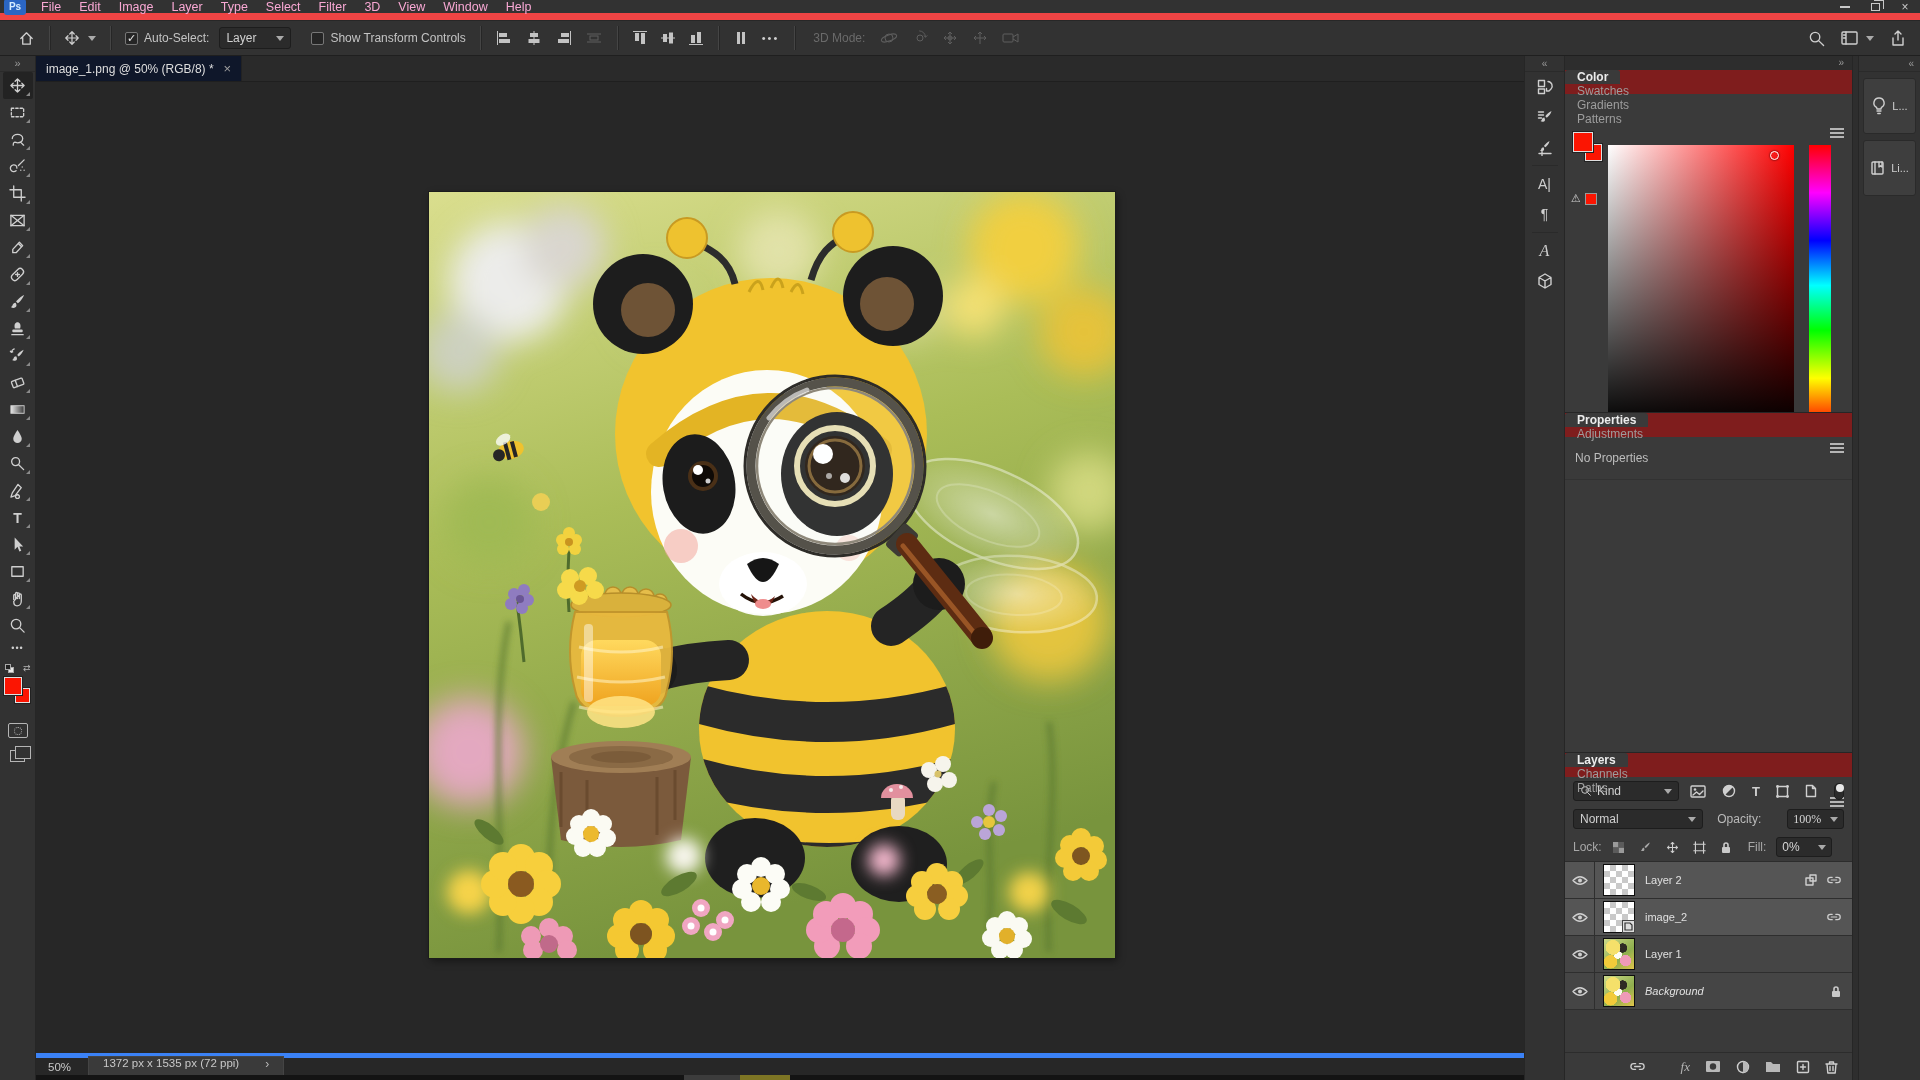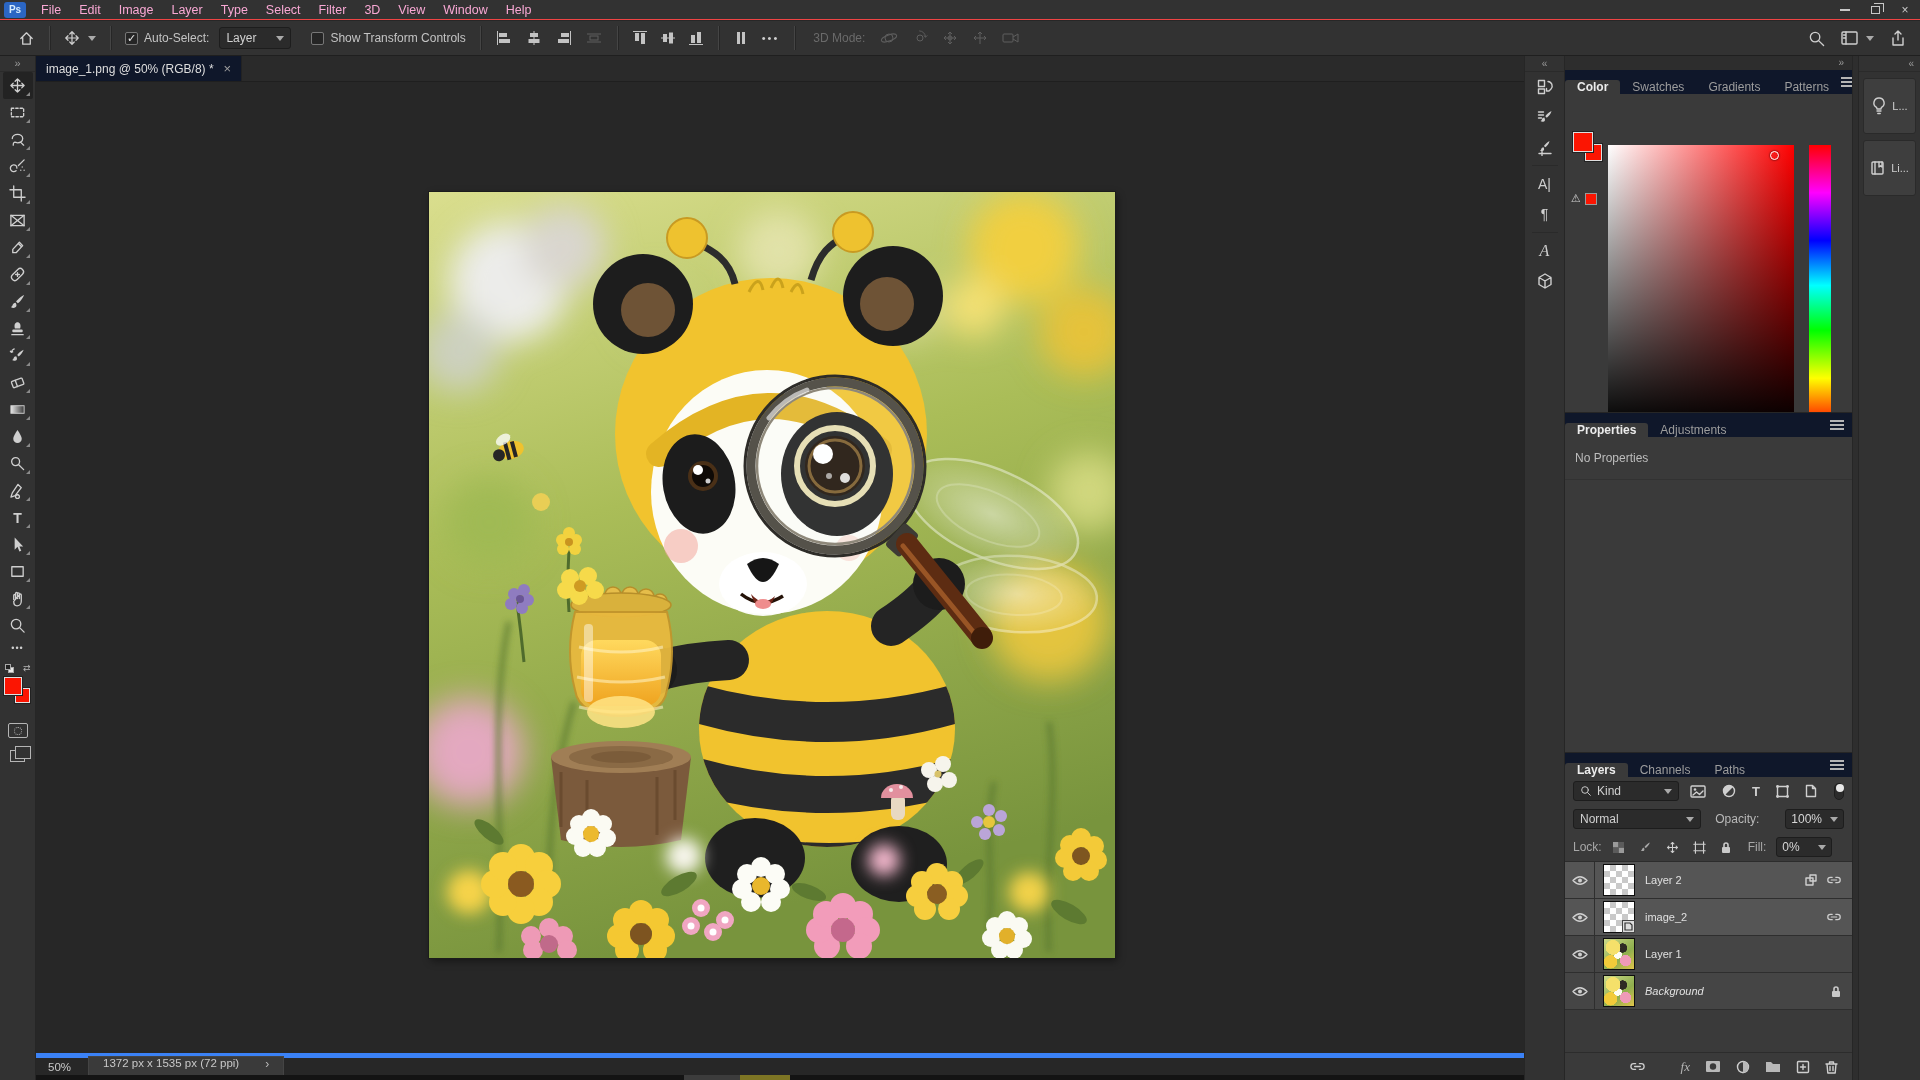--- a/index.html
+++ b/index.html
@@ -6,21 +6,21 @@
     font-family:"Liberation Sans","DejaVu Sans",sans-serif;background:#272727;
     -webkit-font-smoothing:antialiased;}
   *{box-sizing:border-box;}
   .abs{position:absolute;}
   svg{display:block;}
   .ico{stroke:#cfcfcf;fill:none;stroke-width:1.4;stroke-linecap:round;stroke-linejoin:round;}
   .dim .ico,.dim{color:#5f5f5f;}
   .dim svg *{stroke:#5e5e5e;fill:none;}
 
   
-  #menubar{left:0;top:0;width:1920px;height:20px;background:#323232;display:flex;align-items:center;border-bottom:1px solid #ef4444;}
+  #menubar{left:0;top:0;width:1920px;height:20px;background:#323232;display:flex;align-items:center;border-bottom:7px solid #ef4444;}
   #pslogo{width:22px;height:16px;margin:0 6px 0 4px;background:#2b66c4;border-radius:3px;color:#d6ecff;
     font-size:10px;font-weight:bold;display:flex;align-items:center;justify-content:center;}
   .menu-item{color:#f9a8d4;font-size:12.5px;padding:0 9px;line-height:20px;cursor:default;}
   #winctl{margin-left:auto;display:flex;height:20px;}
   .wbtn{width:30px;height:20px;display:flex;align-items:center;justify-content:center;color:#c8c8c8;font-size:12px;}
   .wmin{width:10px;height:2px;background:#c8c8c8;}
   .wres{width:9px;height:8px;border:1.4px solid #c8c8c8;position:relative;}
   .wres:before{content:"";position:absolute;left:2px;top:-4px;width:9px;height:8px;border:1.4px solid #c8c8c8;border-bottom:none;border-left:none;}
 
   
@@ -72,21 +72,21 @@
 
   
   #dockstrip{left:1524px;top:56px;width:40px;height:1024px;background:#323232;border-left:1px solid #262626;display:flex;flex-direction:column;align-items:center;}
   #ds-collapse{width:100%;text-align:center;color:#9a9a9a;font-size:10px;height:16px;line-height:15px;border-bottom:1px solid #2a2a2a;}
   .dsbtn{width:32px;height:30px;display:flex;align-items:center;justify-content:center;color:#cfcfcf;}
   .dsdiv{width:26px;height:1px;background:#2a2a2a;margin:3px 0;}
   .dstext{font-size:14px;color:#cfcfcf;}
 
   
   #rightpanels{left:1564px;top:56px;width:288px;height:1024px;background:#3a3a3a;border-left:1px solid #262626;}
-  .ptabs{display:flex;background:#0f172a;height:24px;align-items:flex-end;position:relative;}
+  .ptabs{display:flex;background:#7f1d1d;height:24px;align-items:flex-start;position:relative;flex-direction:column;}
   .ptab{padding:0 12px;font-size:12px;color:#9d9d9d;display:flex;align-items:center;}
   .ptab.act{background:#3a3a3a;color:#ececec;font-weight:bold;border-radius:3px 3px 0 0;}
   .pmenu{margin-left:auto;align-self:center;padding-right:8px;}
   .pmenu i{display:block;width:14px;height:2px;background:#b5b5b5;margin:2px 0;}
   .collapse-row{height:14px;background:#2d2d2d;color:#9a9a9a;font-size:10px;text-align:right;padding-right:8px;line-height:13px;}
 
   #colorpanel{left:0;top:0;width:100%;height:356px;}
   #cp-body{position:relative;height:100%;}
   #cp-swatches{position:absolute;left:8px;top:38px;width:32px;height:34px;}
   #cp-fg{position:absolute;left:0;top:0;width:20px;height:20px;background:#fb1502;border:1px solid #dedede;outline:1px solid #222;z-index:2;}
@@ -106,21 +106,21 @@
   #layerspanel{left:0;top:696px;width:100%;height:328px;border-top:1px solid #262626;}
   .lrow{display:flex;align-items:center;height:28px;padding:0 8px;gap:6px;font-size:12px;color:#b9b9b9;}
   .lrow .combo{height:20px;font-size:12px;}
   #kindcombo{width:118px;}
   #kindcombo svg{margin-right:5px;}
   .ficon{margin:0 5px;display:flex;align-items:center;}
   #ftoggle{width:11px;height:17px;border-radius:6px;background:#2b2b2b;border:1px solid #1e1e1e;position:relative;margin-left:6px;}
   #ftoggle i{position:absolute;left:0.5px;top:0.5px;width:8px;height:8px;border-radius:50%;background:#e8e8e8;}
   #blendcombo{width:144px;justify-content:space-between;}
   .valbox{background:#2b2b2b;border:1px solid #1d1d1d;border-radius:3px;height:20px;display:flex;align-items:center;padding:0 5px;color:#d6d6d6;justify-content:space-between;}
-  #opbox{width:62px;margin-left:20px;}
+  #opbox{width:62px;margin-left:20px;font-family:Liberation Serif, serif;}
   #fillbox{width:56px;margin-left:4px;}
   #lockrow{color:#a8a8a8;}
   .lockico{margin:0 4px;display:flex;}
   #layerrows{border-top:1px solid #2c2c2c;}
   .layer{display:flex;align-items:center;height:37px;border-bottom:1px solid #2e2e2e;background:#454545;}
   .layer.sel{background:#555555;}
   .eyecell{width:30px;align-self:stretch;display:flex;align-items:center;justify-content:center;border-right:1px solid #2e2e2e;}
   .thumb{width:32px;height:32px;margin:0 10px 0 8px;border:1px solid #0e0e0e;position:relative;flex:none;}
   .thumb.chk{background:repeating-conic-gradient(#c9c9c9 0% 25%,#ffffff 0% 50%) 0 0/12px 12px;}
   .thumb.img{background:

